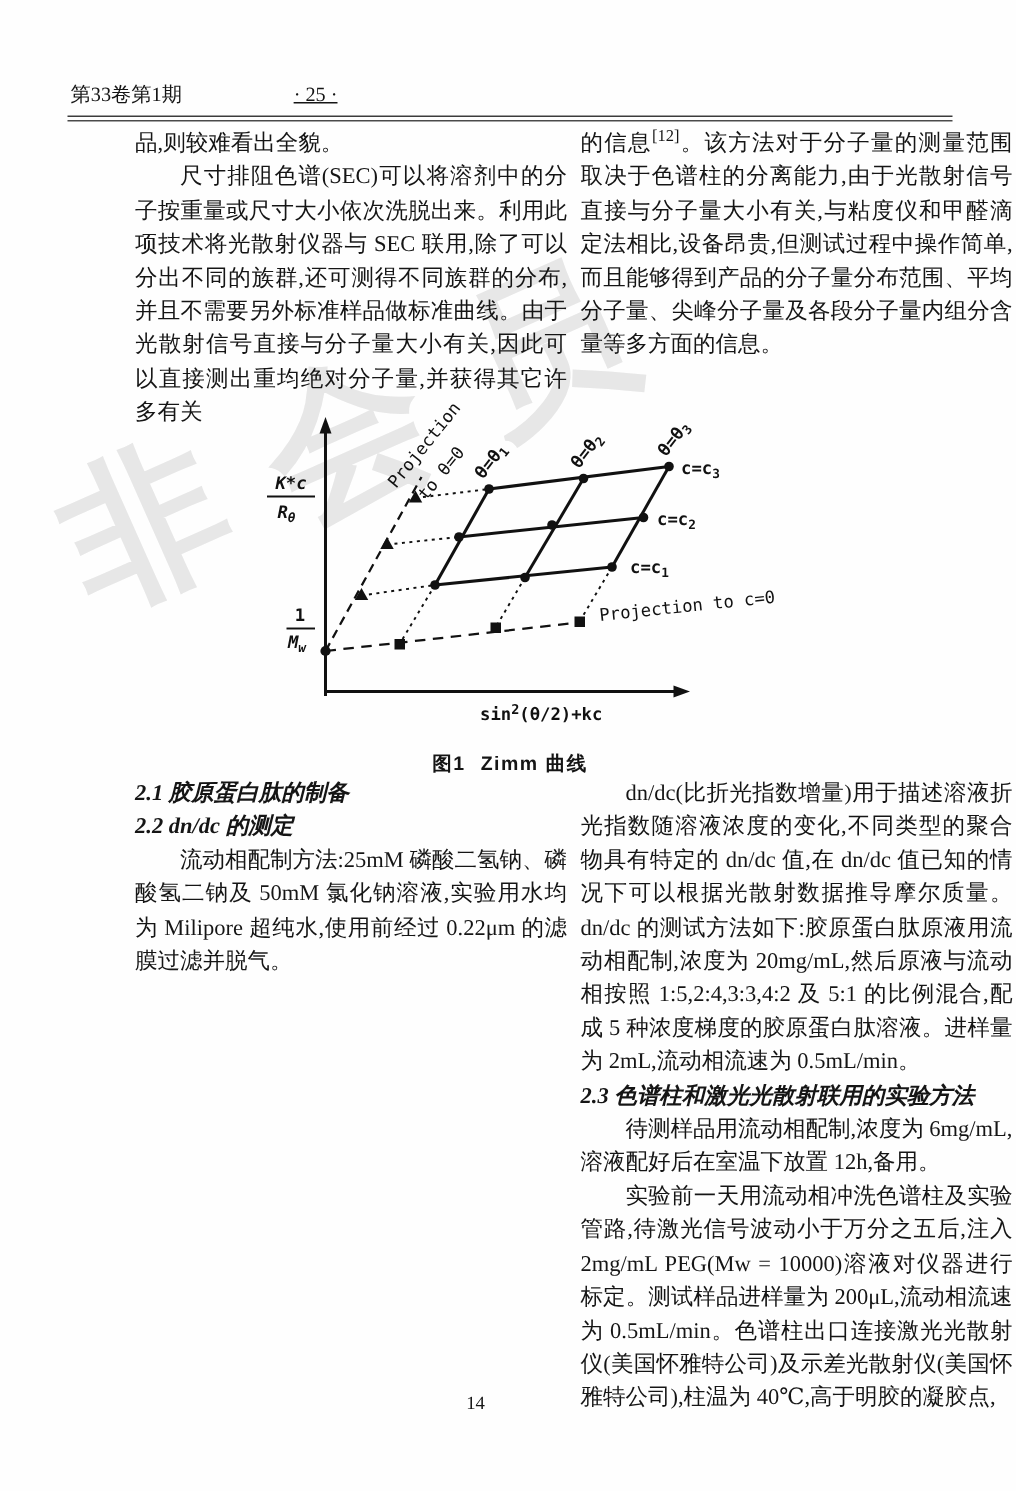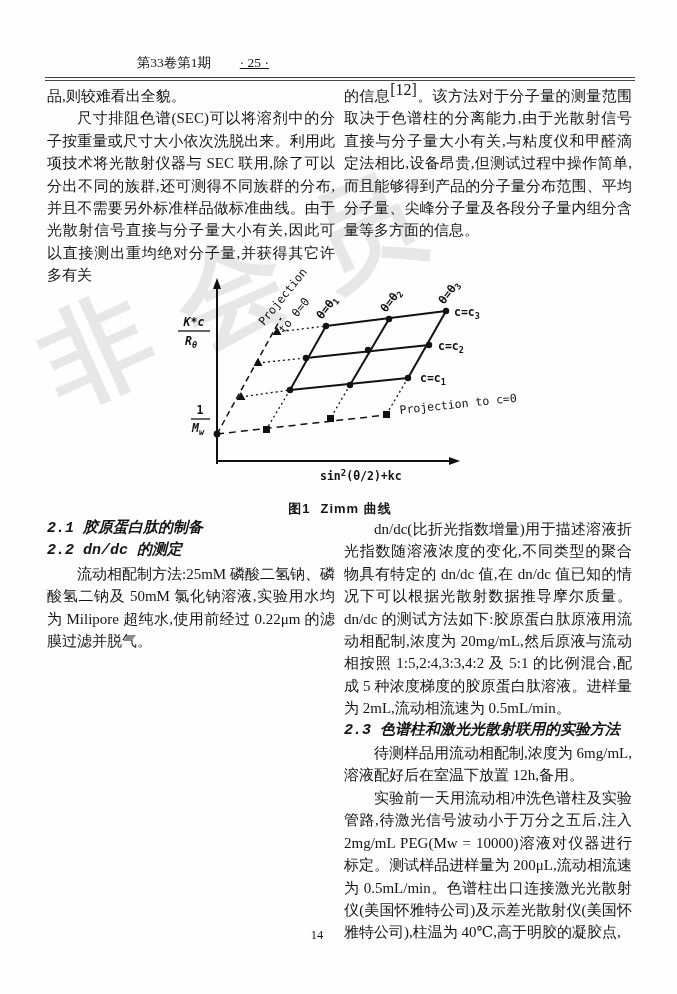--- a/index.html
+++ b/index.html
@@ -17,42 +17,42 @@
     color:#e3e3e3;opacity:.85;
     transform:rotate(-24deg);transform-origin:0 50%;
     font-family:"Liberation Sans","DejaVu Sans",sans-serif;
     pointer-events:none;
   }
   
   .page-header{
     left:47px;top:54px;width:586px;display:flex;align-items:baseline;
     font-size:13.5px;
   }
-  .page-header .issue{width:120px;text-align:right;margin-left:44px;}
+  .page-header .issue{width:120px;text-align:left;}
   .page-header .running-title{flex:1;text-align:center;letter-spacing:.2px;}
   .page-header .pageno{width:58px;text-align:right;text-decoration:underline;}
   .header-rule{
     left:45px;top:77px;width:590px;height:2.4px;
     border-top:1.7px solid #3c3c3c;border-bottom:1.2px solid #4a4a4a;
   }
   
-  .col{font-size:15px;line-height:22.4px;text-align:justify;}
+  .col{font-size:15px;line-height:22.4px;text-align:justify;margin-left:43px;}
   .col p{margin:0;}
   .col p.indent{text-indent:2em;}
   .tl{left:47px;top:85px;width:288px;}
   .tr{left:344px;top:85px;width:288px;}
   .bl{left:47px;top:518px;width:288px;}
   .br{left:344px;top:518px;width:288px;}
-  sup{font-size:16px;line-height:0;}
+  sup{font-size:11px;line-height:0;}
   .h-num{
     font-family:"Liberation Sans","DejaVu Sans",sans-serif;
     font-weight:bold;font-size:15.5px;margin:1px 0;
   }
   .h-sub{
-    font-style:italic;font-weight:600;font-size:15px;margin:1px 0;font-family:Liberation Mono, monospace;
+    font-style:italic;font-weight:600;font-size:15px;margin:1px 0;
   }
   
   .figure-block{left:148px;top:268px;width:384px;}
   .figure-block svg{display:block;}
   .fig-caption{
     text-align:center;margin-top:4px;
     font-family:"Liberation Sans","DejaVu Sans",sans-serif;
     font-weight:bold;font-size:13px;letter-spacing:1px;
   }
   .fig-caption .sp{display:inline-block;width:10px;}

